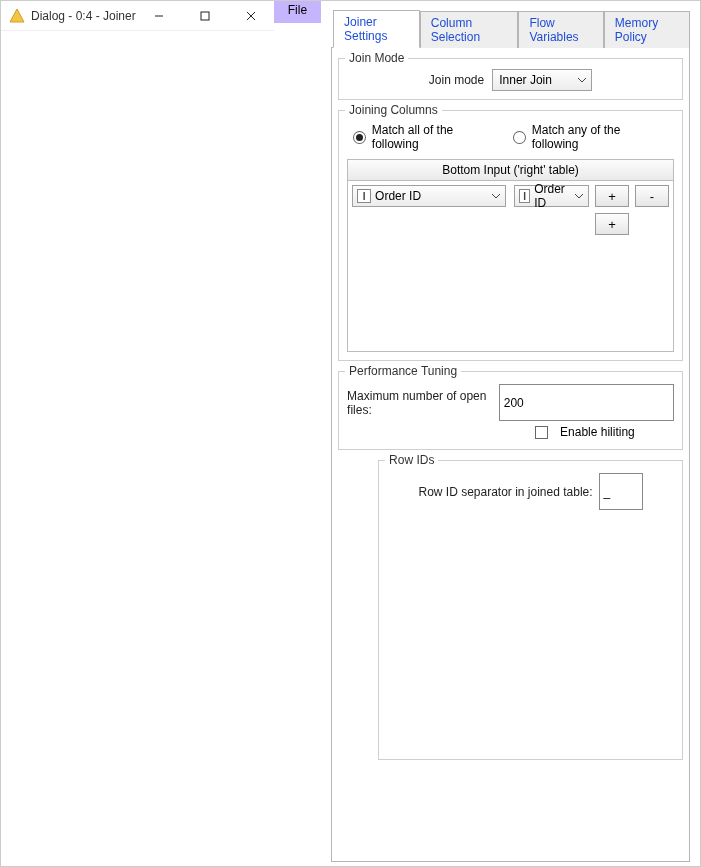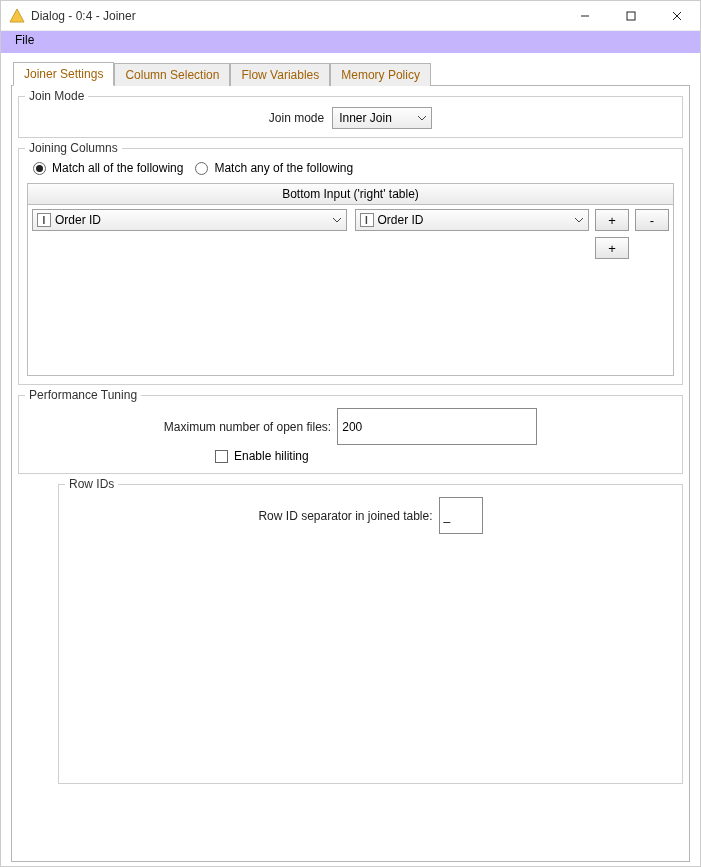--- a/index.html
+++ b/index.html
@@ -7,21 +7,21 @@
     margin: 0; padding: 0;
     font-family: "Segoe UI", Tahoma, sans-serif;
     font-size: 12px;
     background: #fff;
     color: #000;
     width: 701px; height: 867px;
     overflow: hidden;
   }
   .window {
     width: 701px; height: 867px;
-    display: flex; flex-direction: column;
+    display: flex; flex-direction: row;
     border: 1px solid #ccc;
     background: #fff;
   }
   
   .titlebar {
     height: 30px;
     display: flex; align-items: center;
     padding: 0 0 0 8px;
     background: #fff;
     border-bottom: 1px solid #eee;
@@ -62,21 +62,21 @@
   }
   .tab {
     padding: 4px 10px;
     font-size: 12px;
     border: 1px solid #b5b5b5;
     border-bottom: none;
     background: #eee;
     margin-right: 0px;
     position: relative;
     top: 1px;
-    color: #a16207;
+    color: #1d4ed8;
   }
   .tab.active {
     background: #fff;
     border-bottom: 1px solid #fff;
     z-index: 3;
   }
   .tabpage {
     flex: 1;
     border: 1px solid #b5b5b5;
     background: #fff;
@@ -181,21 +181,21 @@
     background: linear-gradient(#fdfdfd, #e6e6e6);
     display: flex; align-items: center; justify-content: center;
     font-size: 13px;
   }
   
   .form-row { display: flex; align-items: center; justify-content: center; gap: 6px; padding: 2px 0; }
   .text-input {
     height: 37px; border: 1px solid #888; background: #fff;
     padding: 0 4px; font-size: 12px; display: inline-flex; align-items: center;
   }
-  .checkbox { display: inline-flex; align-items: center; gap: 6px; }
+  .checkbox { display: inline-flex; align-items: center; gap: 12px; }
   .checkbox .box {
     width: 13px; height: 13px; border: 1px solid #666; background: #fff;
   }
   
   .buttonbar {
     height: 40px;
     display: flex; align-items: center; justify-content: flex-end;
     gap: 10px;
     padding: 0 12px 0 0;
     border-top: 1px solid #e5e5e5;

